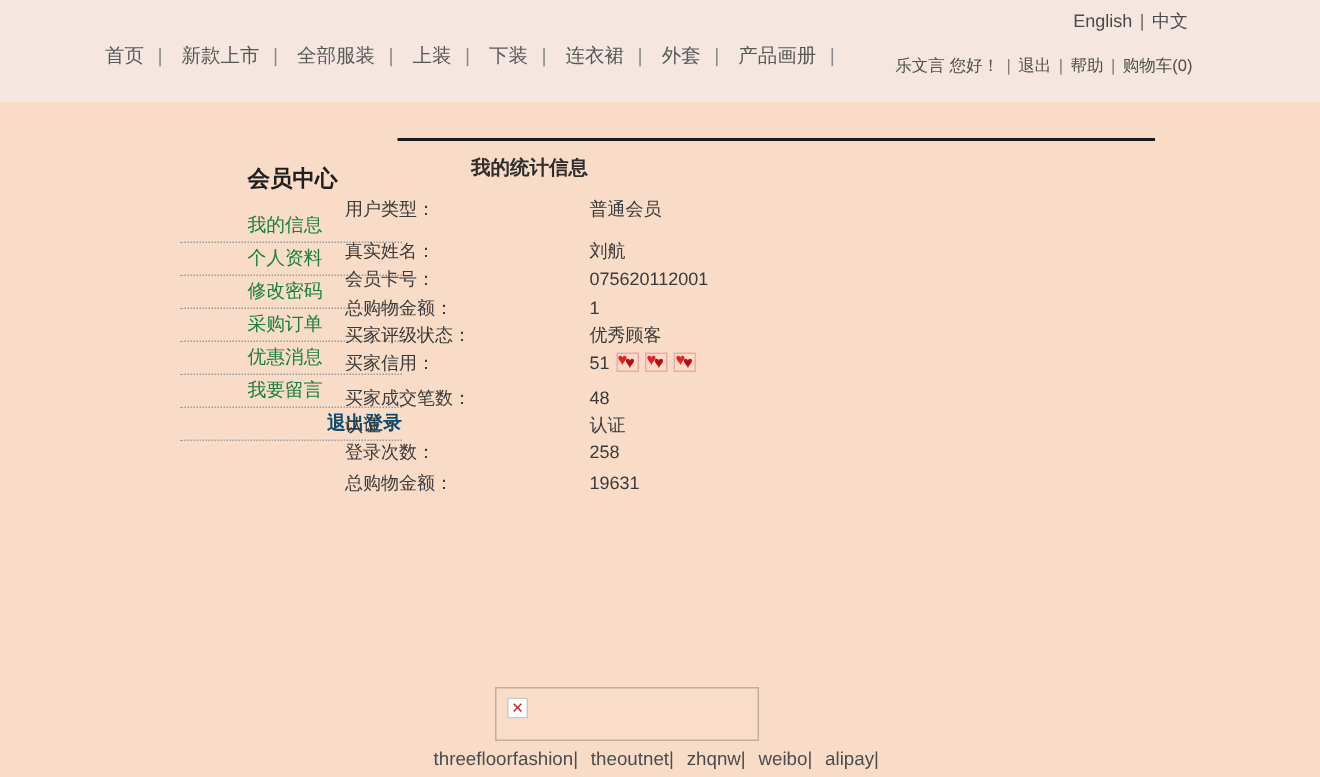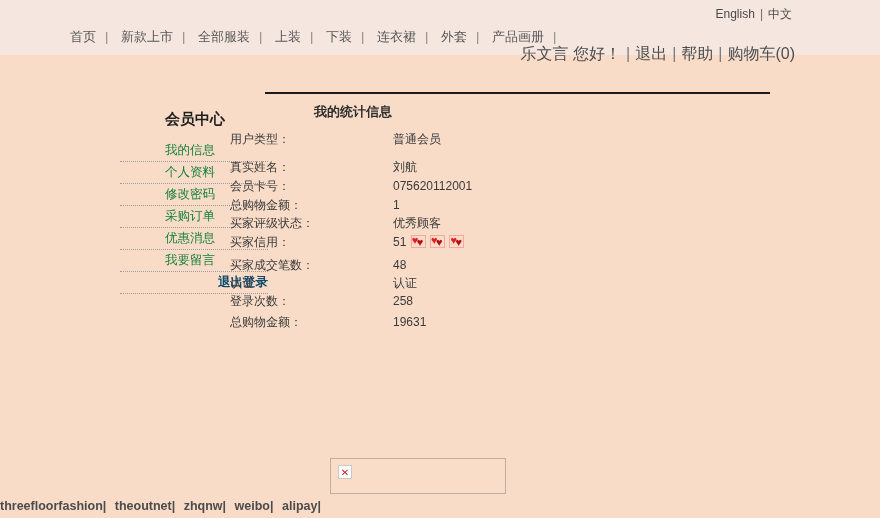--- a/index.html
+++ b/index.html
@@ -1,30 +1,30 @@
 <!DOCTYPE html>
 <html><head>
 <meta charset="utf-8">
 <style>
   * { margin:0; padding:0; box-sizing:border-box; }
   html,body { width:880px; height:518px; }
   body { font-family:"Liberation Sans","DejaVu Sans",sans-serif; }
   .page { position:relative; width:880px; height:518px; background:#f8dcc8; overflow:hidden; }
 
   
-  .header { position:absolute; top:0; left:0; width:880px; height:55px; background:#f5e7df; }
+  .header { position:absolute; top:0; left:0; width:880px; height:68px; background:#f5e7df; }
   .lang-bar { position:absolute; top:6px; right:88px; font-size:12px; color:#4a4a4a; }
   .lang-bar span { cursor:pointer; }
   .lang-sep { margin:0 5px; color:#6a6a6a; cursor:default; }
 
   .nav { position:absolute; top:28px; left:70px; font-size:13px; color:#585858; white-space:nowrap; }
   .nav-item { cursor:pointer; margin-right:9px; }
   .nav-sep { color:#8a8a8a; margin-right:9px; }
 
-  .user-bar { position:absolute; top:44px; right:85px; font-size:16px; color:#4e4e4e; white-space:nowrap; }
+  .user-bar { position:absolute; top:36px; right:85px; font-size:11px; color:#4e4e4e; white-space:nowrap; }
   .user-bar .u-sep { margin:0 5px; color:#7a7a7a; }
   .user-bar .u-link { cursor:pointer; }
 
   
   .breadcrumb { position:absolute; top:77px; left:289px; font-size:12px; color:#7c7c7c; }
   .breadcrumb .bc-current { color:#2b2b2b; font-weight:bold; margin-left:4px; }
   .breadcrumb .bc-section { cursor:pointer; }
   .bc-arrow { margin:0 3px; }
   .bc-line { position:absolute; top:92px; left:265px; width:505px; height:2px; background:#1b1b1b; }
 
@@ -50,22 +50,22 @@
   .heart-box .h2 { left:5px; top:1px; color:#b50d12; }
 
   
   .img-box { position:absolute; top:458px; left:330px; width:176px; height:36px;
              border:1px solid #bfae a2; border:1px solid #bfaea2; background:#f9ddc9; }
   .broken-icon { position:absolute; top:6px; left:7px; width:14px; height:14px; background:#ffffff;
                  border:1px solid #c9c9c9; color:#cc2222; font-size:10px; font-weight:bold;
                  text-align:center; line-height:13px; }
 
   
-  .footer { position:absolute; top:499px; left:0; width:880px; 
-            font-size:12.5px; color:#4c4c4c;font-weight:bold; }
+  .footer { position:absolute; top:499px; left:0; width:880px; text-align:center;
+            font-size:12.5px; color:#4c4c4c; }
   .f-link { cursor:pointer; }
   .f-sep { margin-right:5px; color:#4c4c4c; }
 </style>
 </head>
 <body>
 
 <div class="page">
 
   <div class="header">
     <div class="lang-bar">

